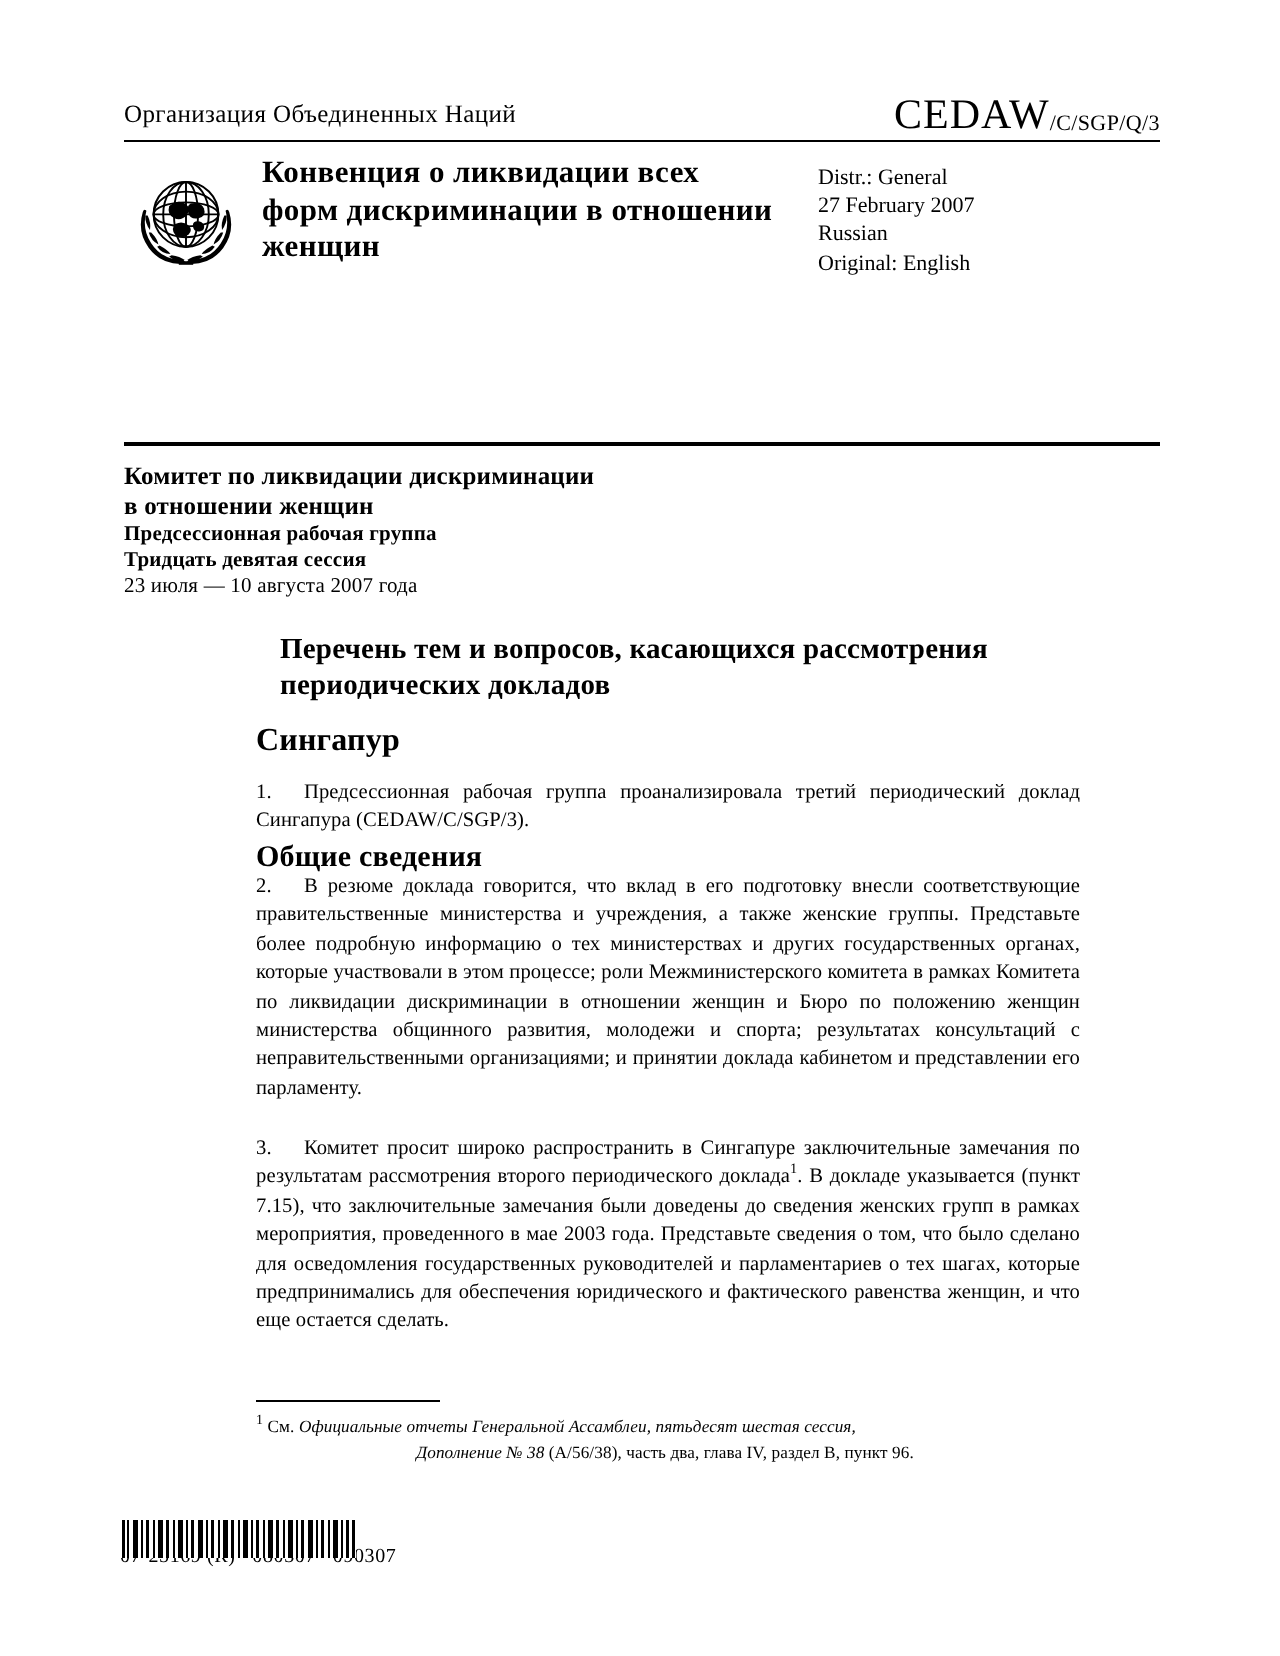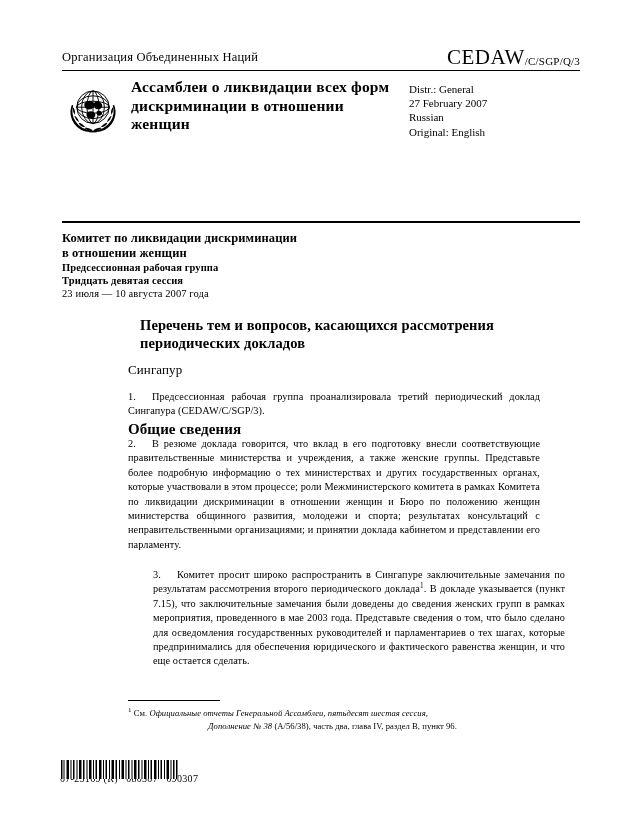--- a/index.html
+++ b/index.html
@@ -126,42 +126,42 @@
     width: 420px;
     font-weight: bold;
     font-size: 14.5px;
     line-height: 18px;
     letter-spacing: .1px;
     margin-left: 12px;
   }
   .doc-country {
     position: absolute;
     left: 128px; top: 362px;
-    font-weight: normal;
-    font-size: 13px;
+    font-weight: bold;
+    font-size: 16px;
     letter-spacing: .1px;
   }
 
   .para {
     position: absolute;
     left: 128px;
     width: 412px;
     font-size: 10.3px;
     line-height: 14.4px;
     text-align: justify;
     text-justify: inter-word;
     letter-spacing: .05px;
   }
   .para .num {
     display: inline-block;
     width: 24px;
   }
   .para.p1 { top: 390px; }
   .para.p2 { top: 437px; }
-  .para.p3 { top: 568px; margin-left: 25px; }
+  .para.p3 { top: 568px; }
 
   .section-head {
     position: absolute;
     left: 128px; top: 421px;
     font-weight: bold;
     font-size: 15px;
     letter-spacing: .1px;
   }
 
   sup.fn {
@@ -250,21 +250,21 @@
         <path d="M38 81 q7 1 11 4 q-8 2 -13 -3 z"></path>
         <path d="M82 48 q-3 6 -2 12 q4 -5 4 -12 z"></path>
         <path d="M79 62 q-5 5 -6 10 q6 -3 8 -10 z"></path>
         <path d="M72 73 q-6 3 -9 7 q7 0 11 -6 z"></path>
         <path d="M62 81 q-7 1 -11 4 q8 2 13 -3 z"></path>
         <path d="M44 86 h12 v3 h-12 z"></path>
       </g>
     </svg>
   </div>
 
-  <div class="hdr-title">Ассамблеи о ликвидации всех форм дискриминации в отношении женщин</div>
+  <div class="hdr-title">Конвенция о ликвидации всех форм дискриминации в отношении женщин</div>
 
   <div class="hdr-distr">
     <div>Distr.: General</div>
     <div>27 February 2007</div>
     <div>Russian</div>
     <div>Original: English</div>
   </div>
 
   <div class="rule-thick"></div>
 

